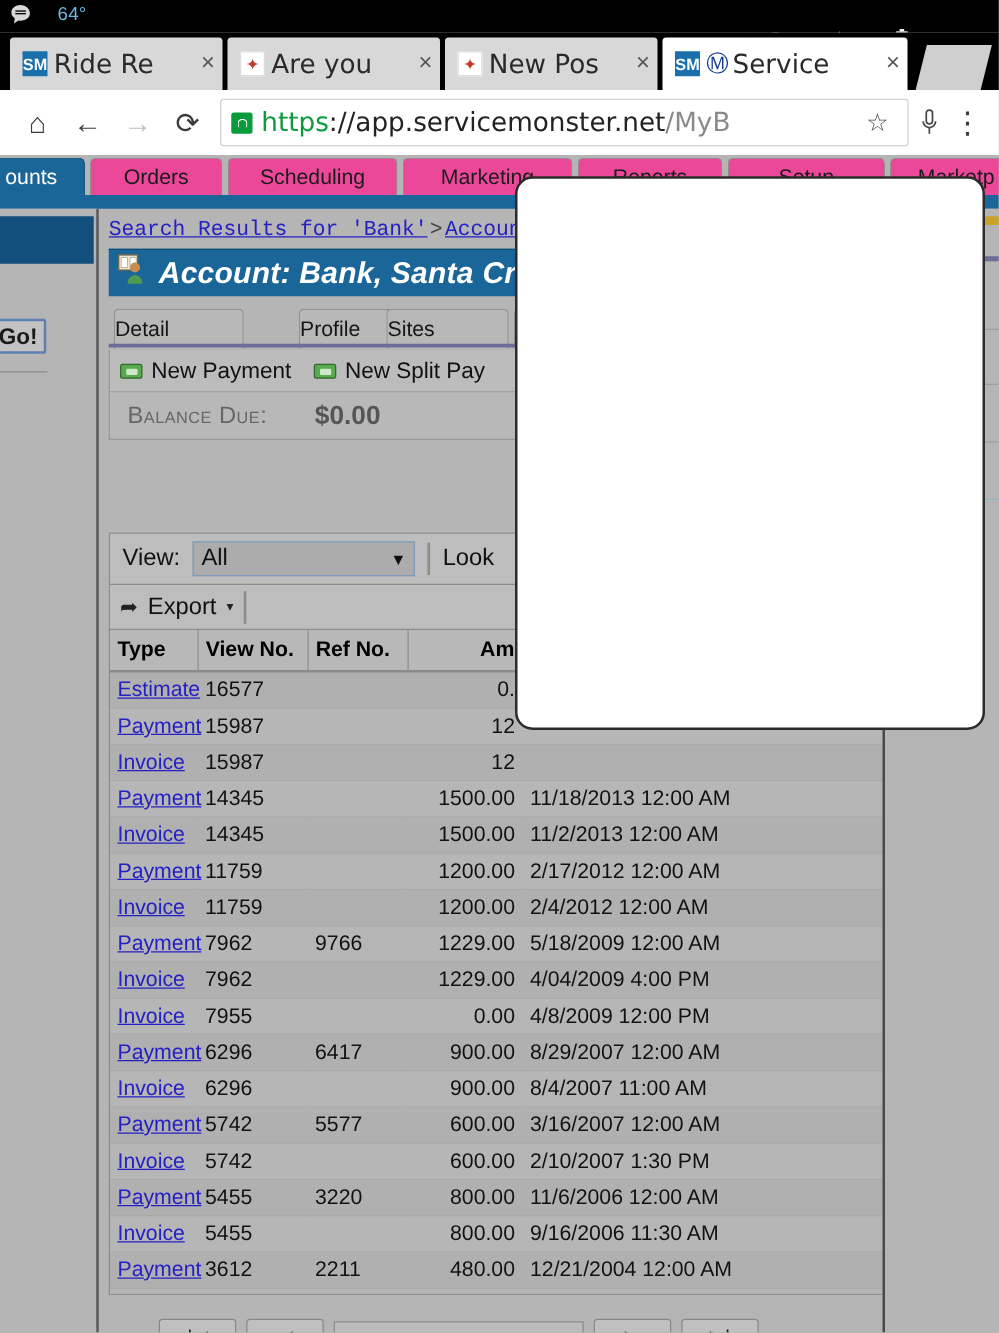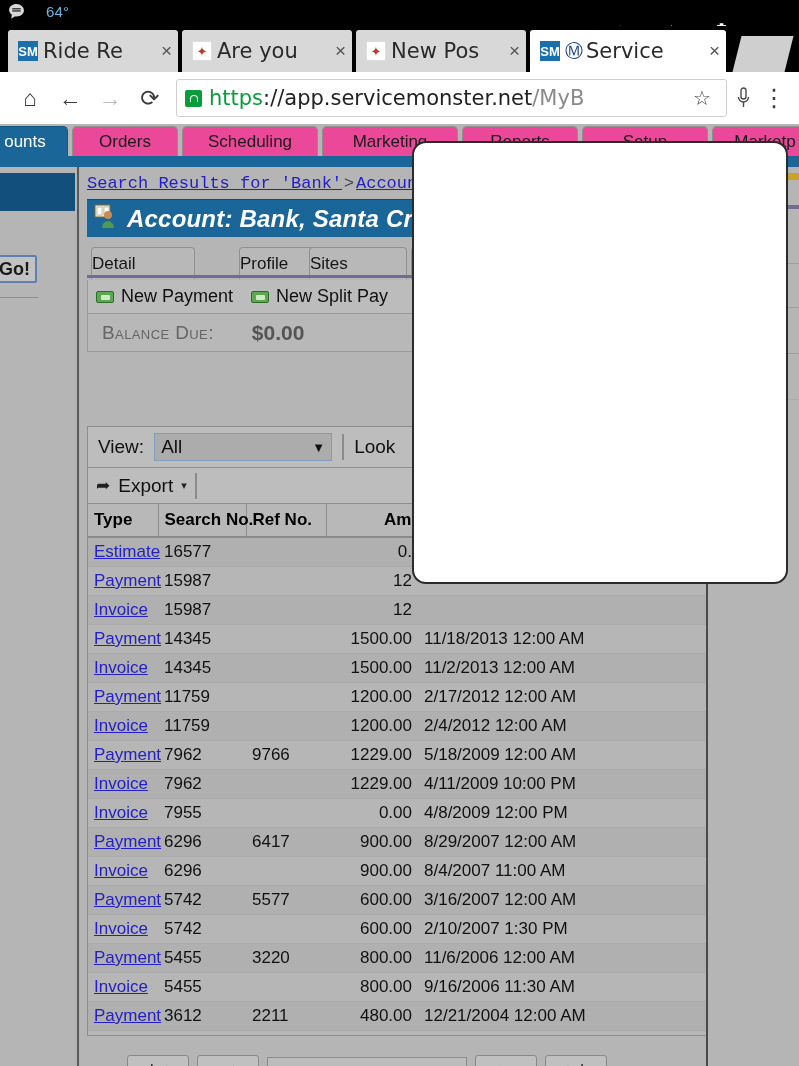--- a/index.html
+++ b/index.html
@@ -440,21 +440,21 @@
       <span class="exp-lbl">Export</span>
       <span class="caret">▾</span>
       <span class="vdiv"></span>
     </div>
 
     <div id="grid">
       <table>
         <thead>
           <tr>
             <th class="col-type">Type</th>
-            <th class="col-order">Search No.</th>
+            <th class="col-order">View No.</th>
             <th class="col-ref">Ref No.</th>
             <th class="col-amt">Am</th>
             <th class="col-date"></th>
           </tr>
         </thead>
         <tbody id="grid-body">
             <tr>
               <td class="col-type link"><a href="#">Estimate</a></td>
               <td class="col-order">16577</td>
               <td class="col-ref"></td>
@@ -508,21 +508,21 @@
               <td class="col-order">7962</td>
               <td class="col-ref">9766</td>
               <td class="col-amt">1229.00</td>
               <td class="col-date">5/18/2009 12:00 AM</td>
             </tr>
             <tr>
               <td class="col-type link"><a href="#">Invoice</a></td>
               <td class="col-order">7962</td>
               <td class="col-ref"></td>
               <td class="col-amt">1229.00</td>
-              <td class="col-date">4/11/2009 10:00 PM</td>
+              <td class="col-date">4/04/2009 4:00 PM</td>
             </tr>
             <tr>
               <td class="col-type link"><a href="#">Invoice</a></td>
               <td class="col-order">7955</td>
               <td class="col-ref"></td>
               <td class="col-amt">0.00</td>
               <td class="col-date">4/8/2009 12:00 PM</td>
             </tr>
             <tr>
               <td class="col-type link"><a href="#">Payment</a></td>

